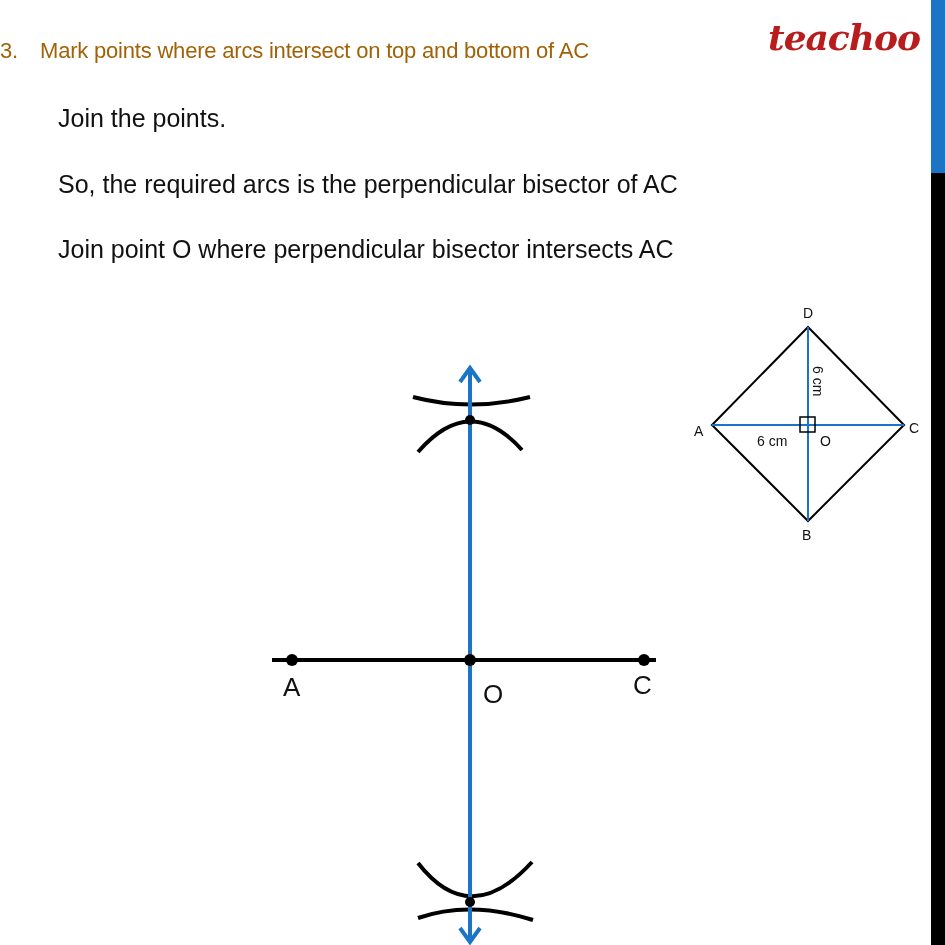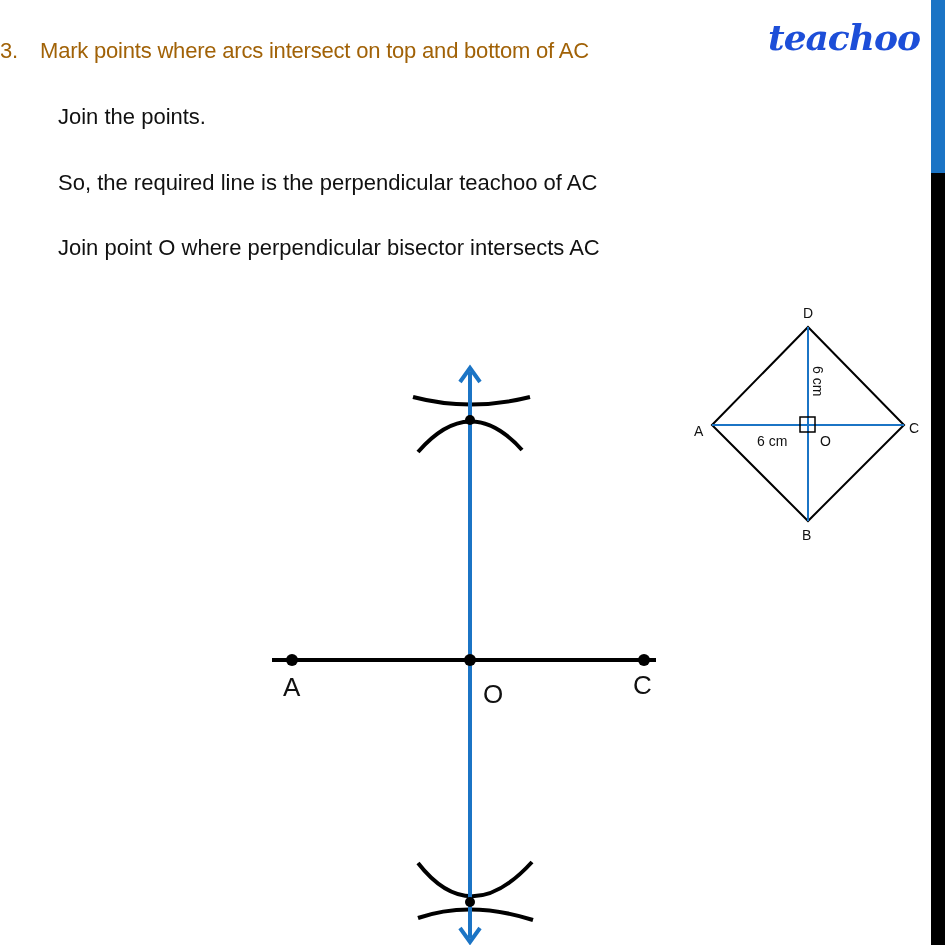--- a/index.html
+++ b/index.html
@@ -1,36 +1,36 @@
 <!DOCTYPE html>
 <html><head>
 <meta charset="utf-8">
 <style>
   html, body { margin:0; padding:0; }
   body { width:945px; height:945px; background:#ffffff; position:relative; overflow:hidden;
          font-family:"Liberation Sans", sans-serif; }
   .step-text { position:absolute; left:0; font-size:22px; color:#a16207; white-space:nowrap;
                font-family:"Liberation Sans", sans-serif; letter-spacing:-0.2px; }
   .step-num { display:inline-block; width:40px; }
-  .indent { position:absolute; left:58px; font-size:22px; color:#111; white-space:nowrap; }
+  .indent { position:absolute; left:58px; font-size:25px; color:#111; white-space:nowrap; }
   .logo { position:absolute; left:768px; top:16px; font-size:36px; font-weight:bold; font-style:italic;
-          font-family:"DejaVu Serif", serif; color:#1d4ed8; letter-spacing:-1px; }
+          font-family:"DejaVu Serif", serif; color:#b91c1c; letter-spacing:-1px; }
   .sidebar-blue { position:absolute; left:931px; top:0; width:14px; height:173px; background:#1b74c5; }
   .sidebar-black { position:absolute; left:931px; top:173px; width:14px; height:772px; background:#000; }
   svg { position:absolute; left:0; top:0; }
   .lbl { font-family:"Liberation Sans", sans-serif; fill:#111; }
 </style>
 </head>
 <body>
 
 <div class="step-text" style="top:38px;">
   <span class="step-num">3.</span><span>Mark points where arcs intersect on top and bottom of AC</span>
 </div>
 <div class="indent" style="top:104px;">Join the points.</div>
-<div class="indent" style="top:170px;">So, the required line is the perpendicular teachoo of AC</div>
+<div class="indent" style="top:170px;">So, the required arcs is the perpendicular bisector of AC</div>
 <div class="indent" style="top:235px;">Join point O where perpendicular bisector intersects AC</div>
 
 <div class="logo">teachoo</div>
 
 <div class="sidebar-blue"></div>
 <div class="sidebar-black"></div>
 
 <svg width="945" height="945">
 
   <path d="M413,397 Q470,412 530,397" stroke="#000" stroke-width="4" fill="none"></path>

